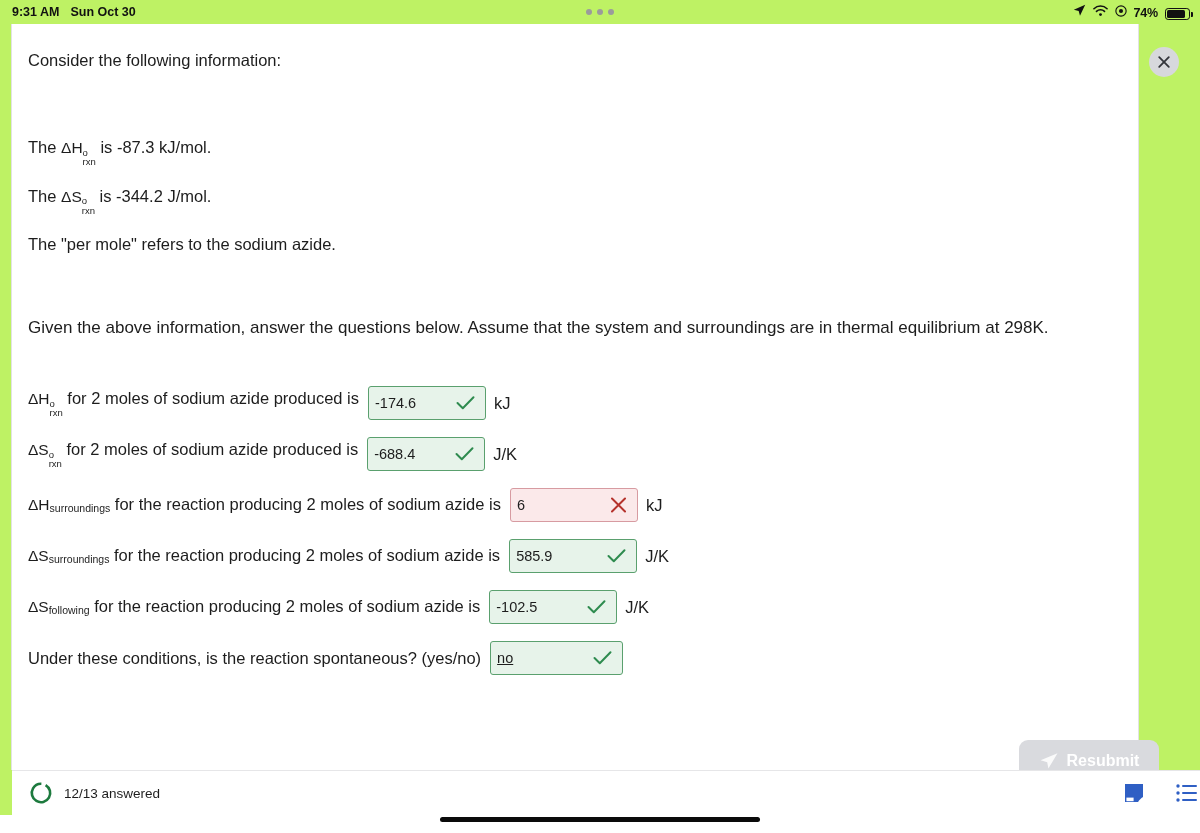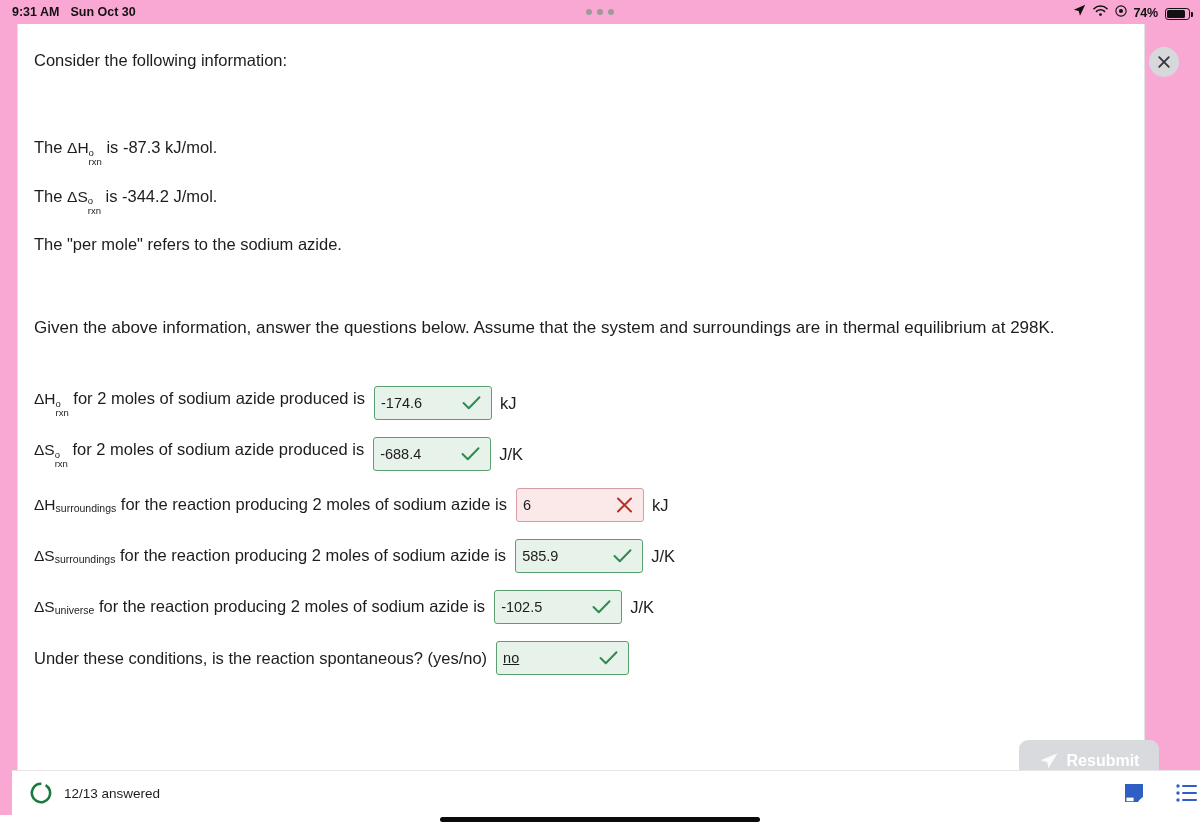--- a/index.html
+++ b/index.html
@@ -2,40 +2,40 @@
 <html><head>
 <meta charset="utf-8">
 <style>
   * { box-sizing: border-box; margin: 0; padding: 0; }
   html, body {
     width: 1200px; height: 833px;
     background: #ffffff;
     font-family: "Liberation Sans", sans-serif;
     overflow: hidden;
   }
-  #root { position: relative; width: 1200px; height: 833px; background:#f9a8d4; }
+  #root { position: relative; width: 1200px; height: 833px; background:#bef264; }
 
   
   .statusbar {
     position: absolute; top:0; left:0; width:1200px; height:24px;
     display:flex; align-items:center; font-size:12.5px; font-weight:700; color:#111;
   }
   .sb-left { position:absolute; left:12px; display:flex; align-items:center; gap:11px; }
   .sb-center { position:absolute; left:0; width:1200px; display:flex; justify-content:center; }
   .sb-right { position:absolute; right:10px; display:flex; align-items:flex-end; gap:7px; }
   .dots { display:flex; gap:5px; }
   .dots i { width:6px; height:6px; border-radius:50%; background:#9b9b9b; display:block; }
   .sb-pct { font-size:12.5px; font-weight:700; letter-spacing:-0.2px; }
   .batt { position:relative; width:25px; height:12px; border:1.3px solid #111; border-radius:3.2px; }
   .batt::after { content:""; position:absolute; right:-4px; top:3.2px; width:2px; height:5px; background:#111; border-radius:0 1px 1px 0; }
   .batt i { position:absolute; left:1.3px; top:1.3px; bottom:1.3px; width:75%; background:#111; border-radius:1.6px; display:block; }
 
   
   .panel {
-    position:absolute; left:17px; top:24px; width:1128px; height:746px;
+    position:absolute; left:11px; top:24px; width:1128px; height:746px;
     border-left:1px solid #e2e2e4; border-right:1px solid #e2e2e4;
     background:#fff; overflow:hidden;
   }
   .panel-inner { padding: 14px 16px 0 16px; color:#1b1b1b; }
 
   .lead { font-size:16.5px; line-height:1.5; color:#1d1d1d; padding-top:10px; }
 
   .equation {
     font-family:"DejaVu Serif", serif;
     font-size:15.5px; color:#1c1c1c; margin-top:64px; margin-left:6px;
@@ -241,21 +241,21 @@
             <span class="mark">
               <svg width="19" height="15" viewBox="0 0 19 15">
                   <path d="M1.5 7.5 L6.8 12.8 L17.5 1.8" stroke="#2e8b4f" stroke-width="2" fill="none" stroke-linecap="round" stroke-linejoin="round"></path>
                 </svg>
             </span>
           </span>
           <span class="unit">J/K</span>
         </div>
 
         <div class="row r5">
-          <span class="rowtext"><span class="sym"><span class="base">ΔS</span><span class="plainsub">universe</span></span><span> for the reaction producing 2 moles of sodium azide is</span></span>
+          <span class="rowtext"><span class="sym"><span class="base">ΔS</span><span class="plainsub">following</span></span><span> for the reaction producing 2 moles of sodium azide is</span></span>
           <span class="field correct w128">
             <span class="val">-102.5</span>
             <span class="mark">
               <svg width="19" height="15" viewBox="0 0 19 15">
                   <path d="M1.5 7.5 L6.8 12.8 L17.5 1.8" stroke="#2e8b4f" stroke-width="2" fill="none" stroke-linecap="round" stroke-linejoin="round"></path>
                 </svg>
             </span>
           </span>
           <span class="unit">J/K</span>
         </div>

